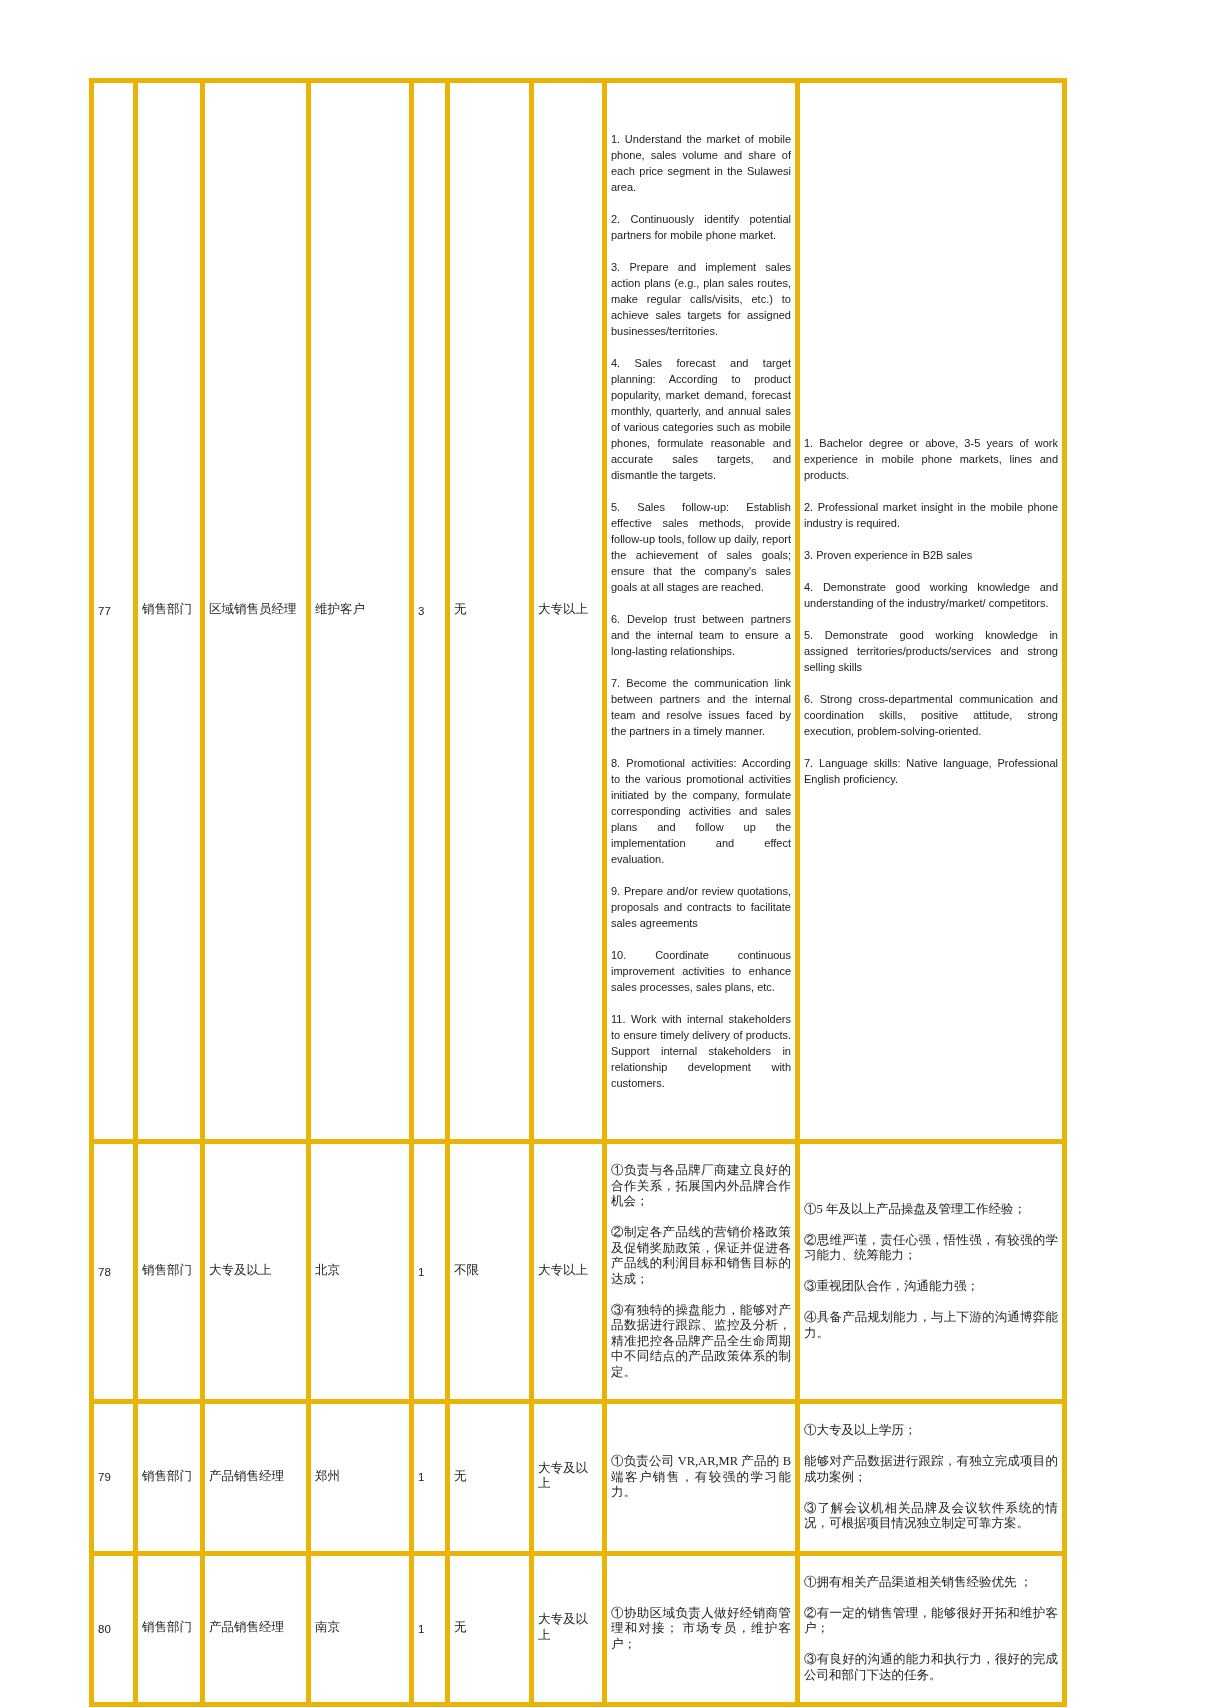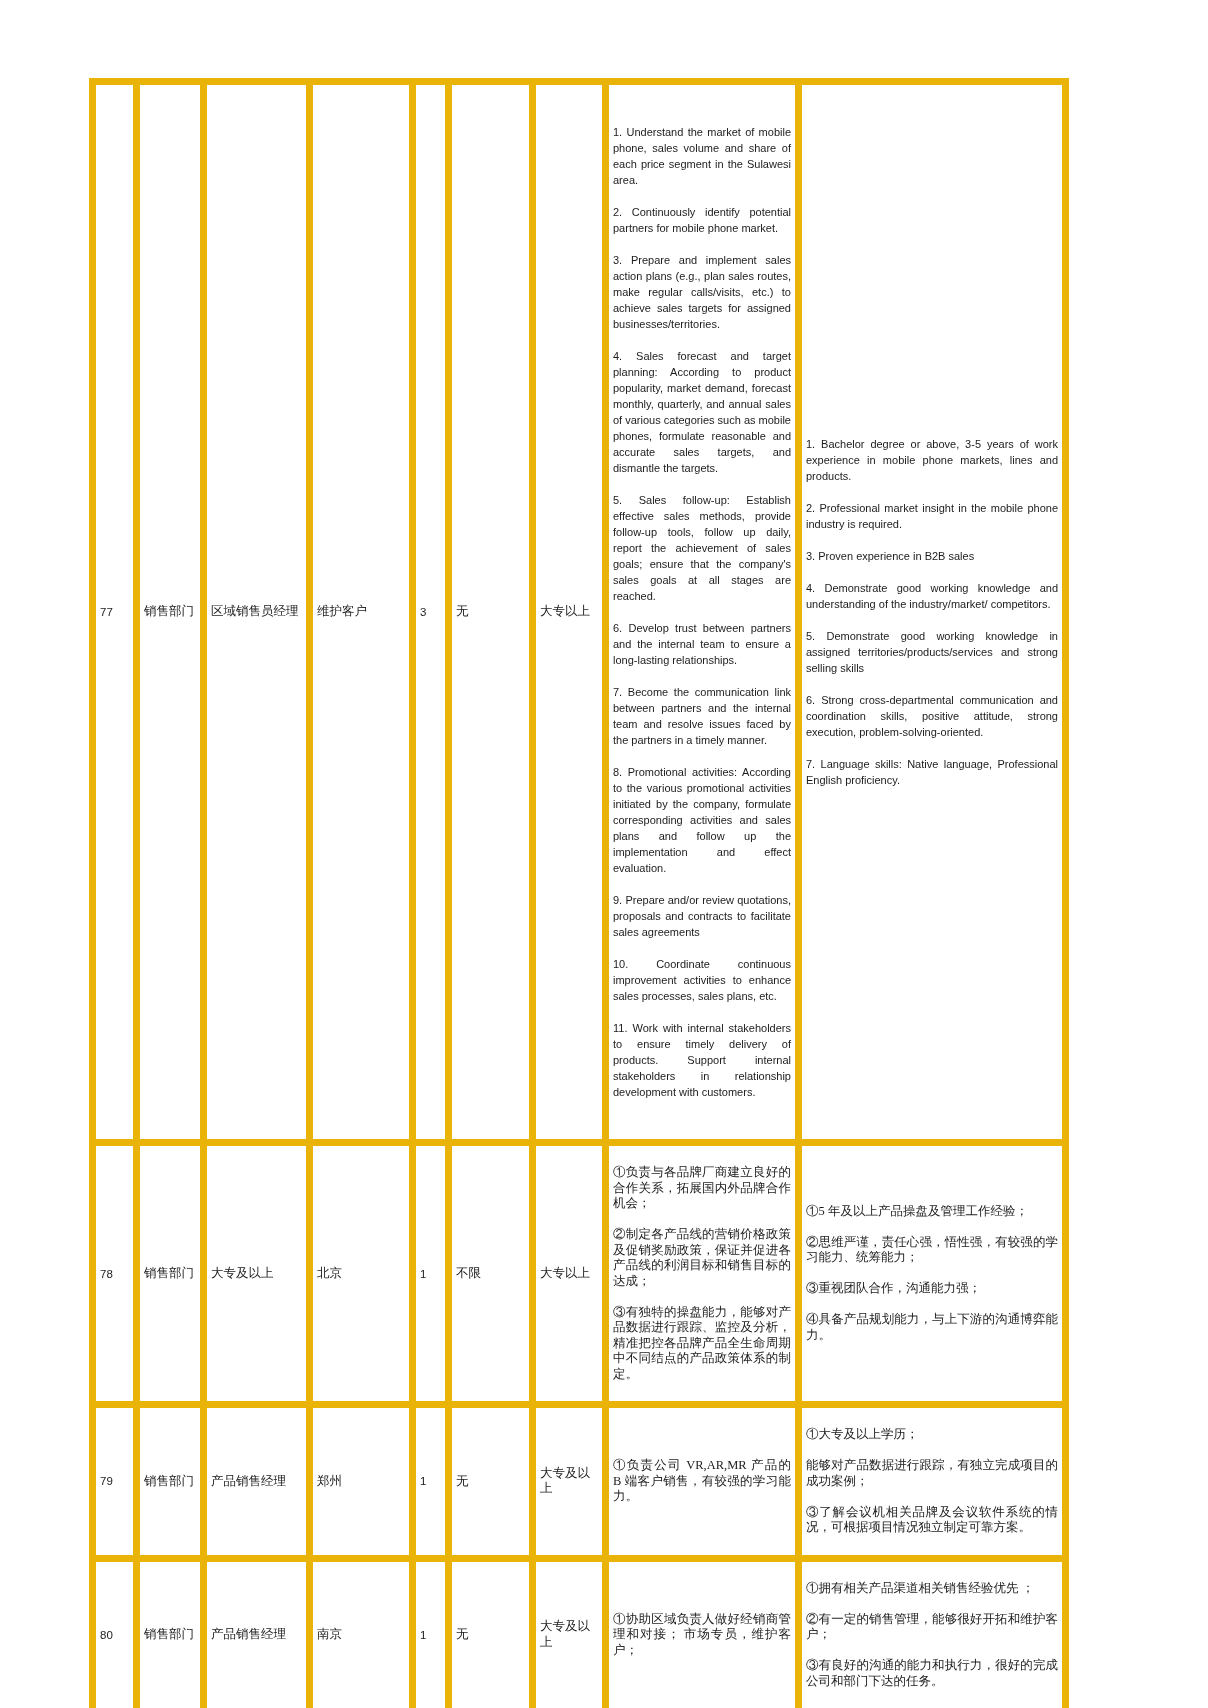--- a/index.html
+++ b/index.html
@@ -16,21 +16,21 @@
   }
   table.jobs {
     position: absolute;
     left: 89px;
     top: 78px;
     width: 973px;
     border-collapse: collapse;
     table-layout: fixed;
   }
   table.jobs td {
-    border: 7px solid #eab308;
+    border: 5px solid #eab308;
     vertical-align: middle;
     padding: 19px 4px;
     overflow: hidden;
     box-sizing: border-box;
   }
   
   col.c-id        { width: 44px; }
   col.c-dept      { width: 67px; }
   col.c-title     { width: 106px; }
   col.c-loc       { width: 103px; }
@@ -41,21 +41,21 @@
   col.c-req       { width: 267px; }
 
   
   tr.r77 { height: 1061px; }
   tr.r78 { height: 196px; }
   tr.r79 { height: 110px; }
   tr.r80 { height: 109px; }
   tr.r81 { height: 40px; }
 
   .zh {
-    font-family: Liberation Sans, sans-serif;
+    font-family: Liberation Mono, monospace;
     font-size: 12.5px;
     line-height: 15.5px;
   }
   .num {
     font-family: "Liberation Sans", "DejaVu Sans", sans-serif;
     font-size: 11.5px;
     margin-left: 48px;
   }
   .para-zh {
     white-space: pre-line;

